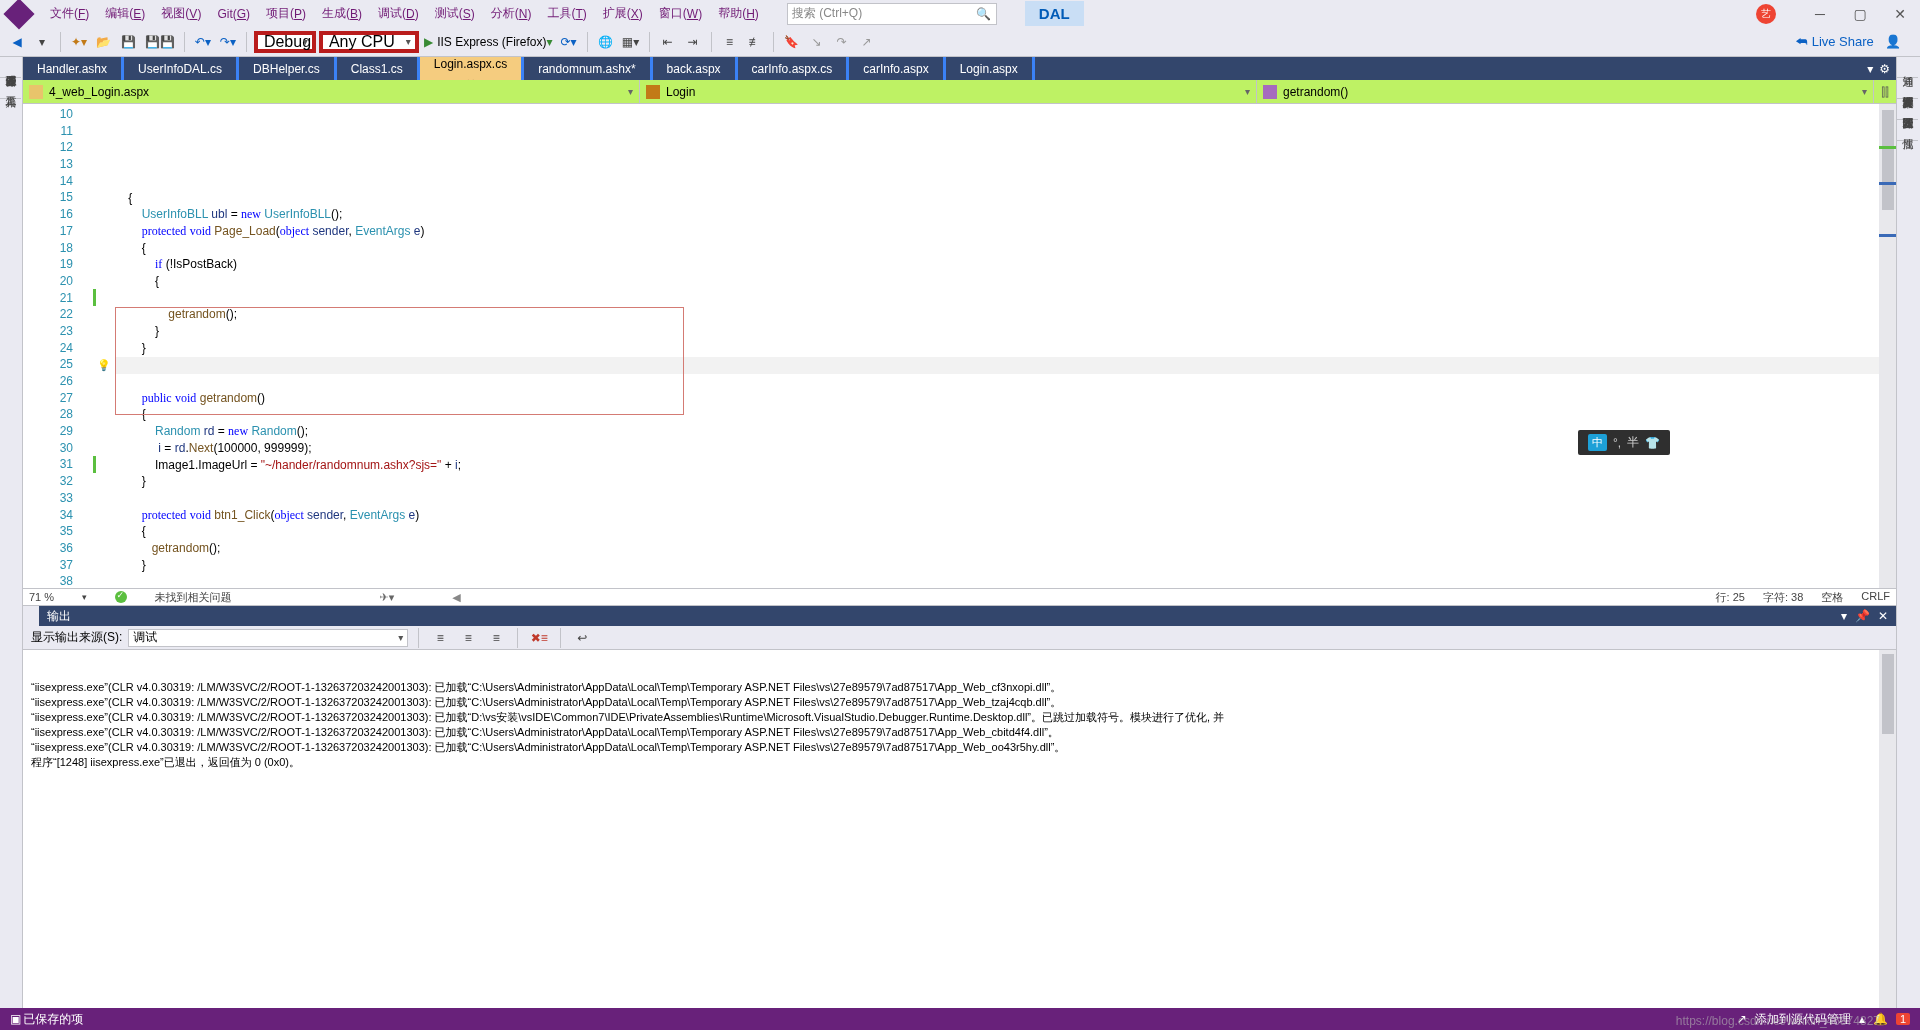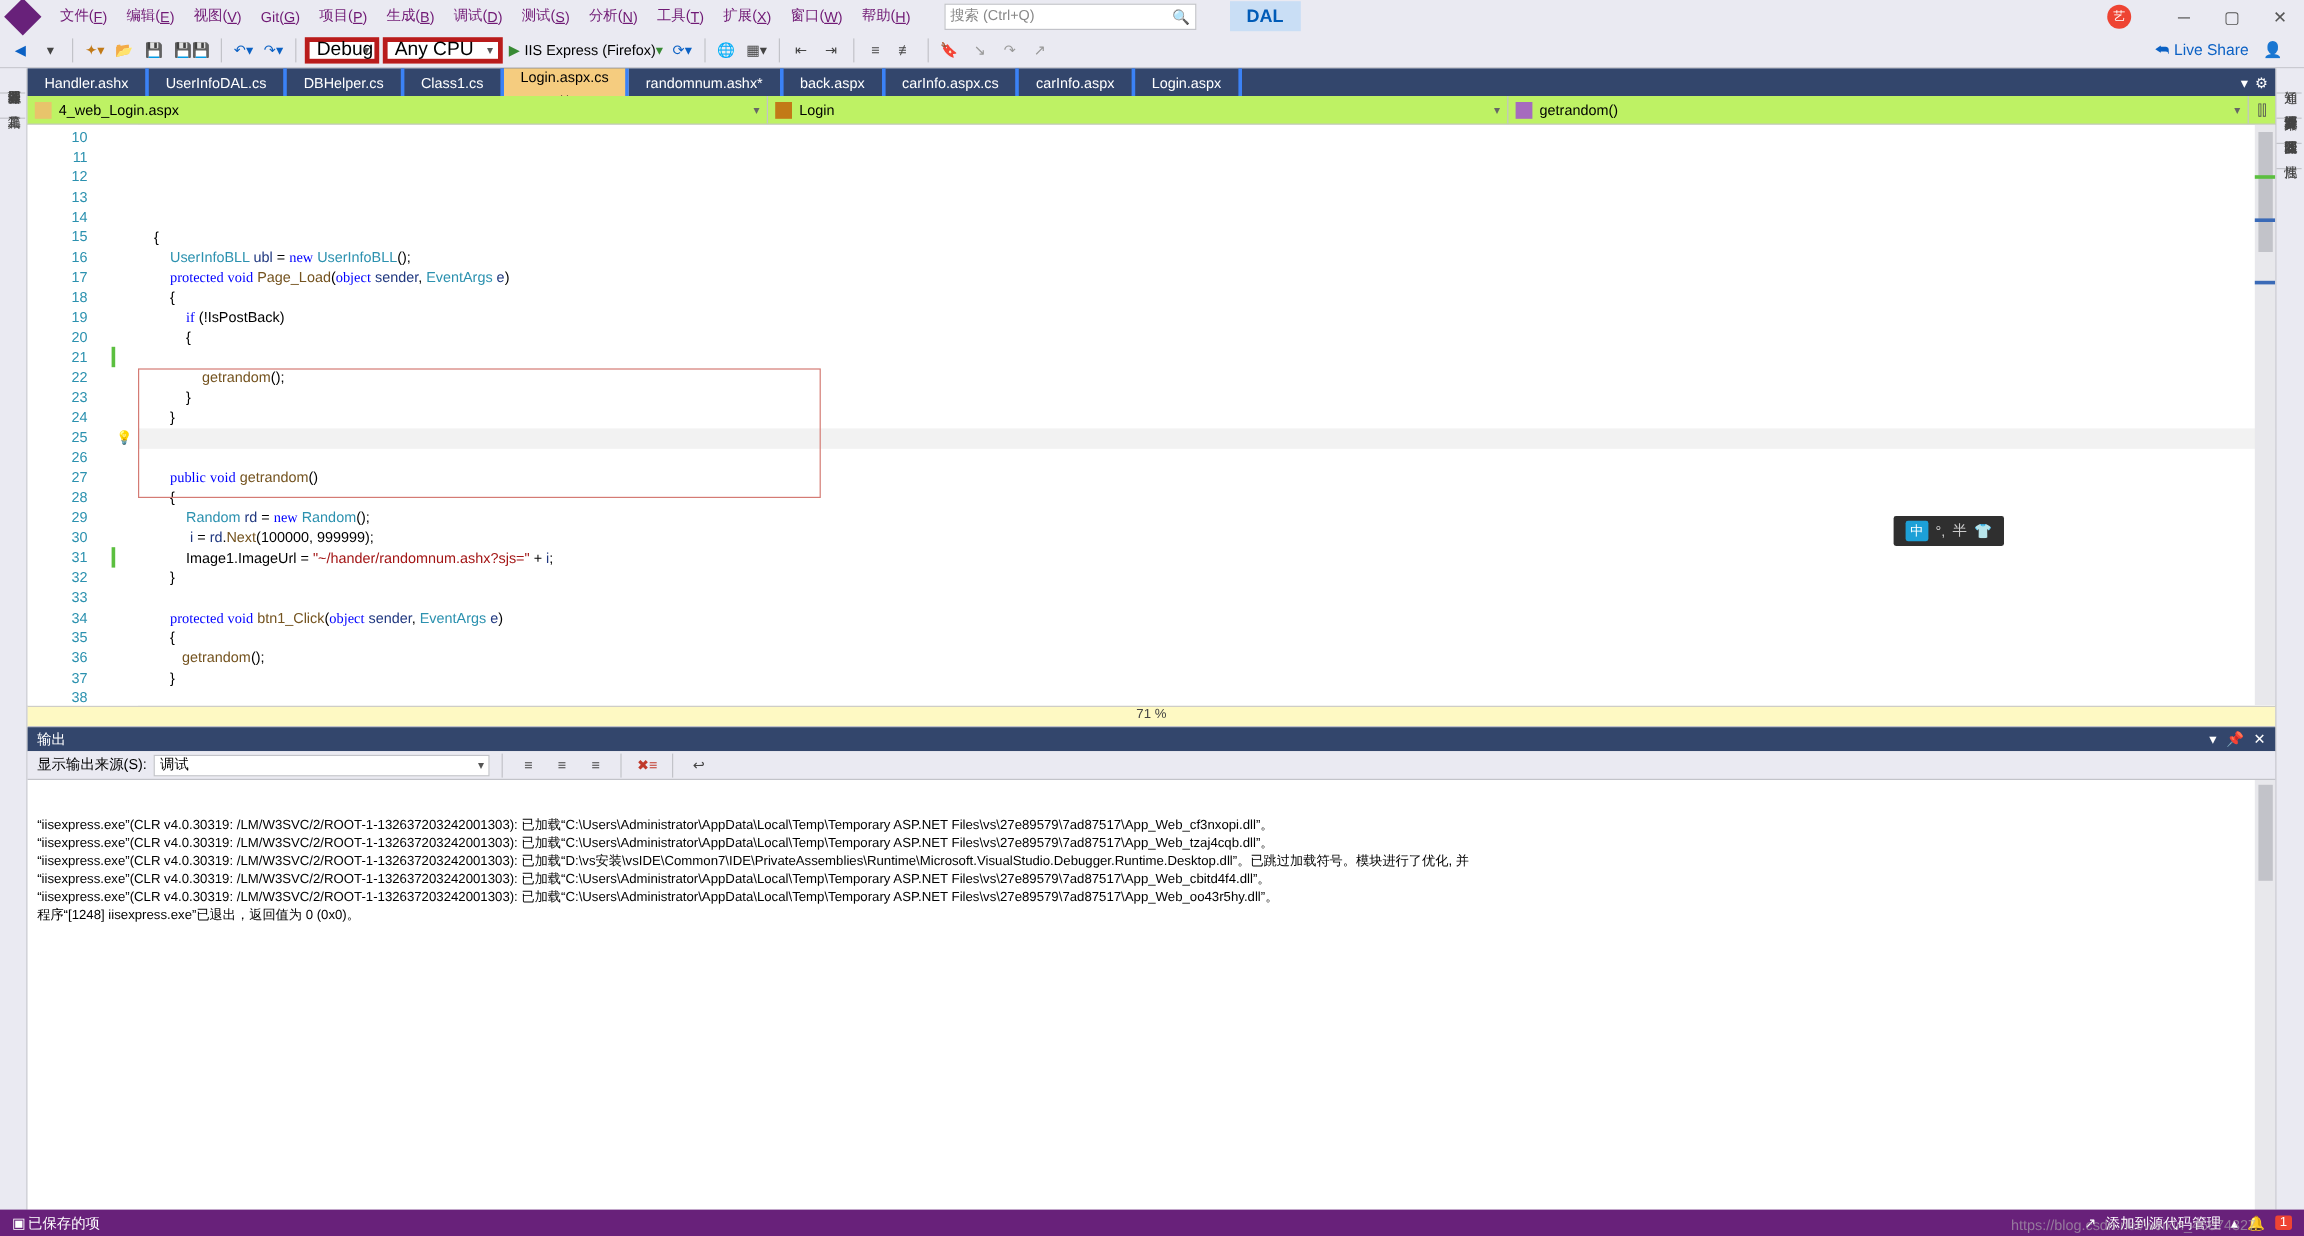--- a/index.html
+++ b/index.html
@@ -60,27 +60,27 @@
 .vl { color:#1f377f; }
 .mref { color:#74531f; }
 .redbox { position:absolute; border:1px solid #d47b74; top:203px; left:0; width:569px; height:108px; pointer-events:none; }
 .hl-line { position:absolute; top:253px; left:0; right:0; height:17px; background:#f2f2f2; }
 .bulb { position:absolute; left:-18px; top:253px; color:#dcb67a; font-size:11px; }
 .scroll-v { position:absolute; right:0; top:0; width:17px; bottom:0; background:#e8e8ec; }
 .scroll-thumb { position:absolute; right:2px; top:6px; width:12px; height:100px; background:#c2c3c9; }
 .sc-mark { position:absolute; right:0; width:17px; height:3px; }
 
 
-.ed-status { height:18px; background:#fef9c3; border-top:1px solid #c2c3c9; border-bottom:1px solid #c2c3c9; display:flex; align-items:center; font-size:11px; color:#444; padding:0 6px; gap:28px;flex-direction:column; }
+.ed-status { height:18px; background:#ffffff; border-top:1px solid #c2c3c9; border-bottom:1px solid #c2c3c9; display:flex; align-items:center; font-size:11px; color:#444; padding:0 6px; gap:28px; }
 .ed-status .right { margin-left:auto; display:flex; gap:18px; }
 .ok { width:12px; height:12px; border-radius:50%; background:#5bbf3f; display:inline-block; position:relative; }
 .ok::after { content:"✓"; color:#fff; font-size:9px; position:absolute; left:2px; top:-1px; }
 
 
-.out-head { height:20px; background:#33466c; color:#fff; display:flex; align-items:center; padding:0 8px; font-size:12px; }
+.out-head { height:20px; background:#33466c; color:#fff; display:flex; align-items:center; padding:0 8px; font-size:12px;margin-left:16px; }
 .out-head .r { margin-left:auto; display:flex; gap:8px; }
 .out-toolbar { height:24px; background:#eaeaf2; border-bottom:1px solid #c2c3c9; display:flex; align-items:center; padding:0 8px; gap:6px; font-size:12px; }
 .out-combo { width:280px; height:18px; border:1px solid #c2c3c9; background:#fff; padding:0 4px; display:flex; align-items:center; position:relative; }
 .out-combo::after { content:"▾"; position:absolute; right:4px; font-size:10px; color:#555; }
 .out-body { flex:1; background:#fff; font:11px Consolas,monospace; white-space:pre; color:#000; padding:4px 8px; overflow:hidden; position:relative; }
 .out-body .sv { position:absolute; right:0; top:0; bottom:16px; width:17px; background:#e8e8ec; }
 .out-body .sv .th { position:absolute; right:2px; top:4px; width:12px; height:80px; background:#c2c3c9; }
 .out-body .sh { position:absolute; left:0; right:0; bottom:0; height:16px; background:#e8e8ec; }
 
 

